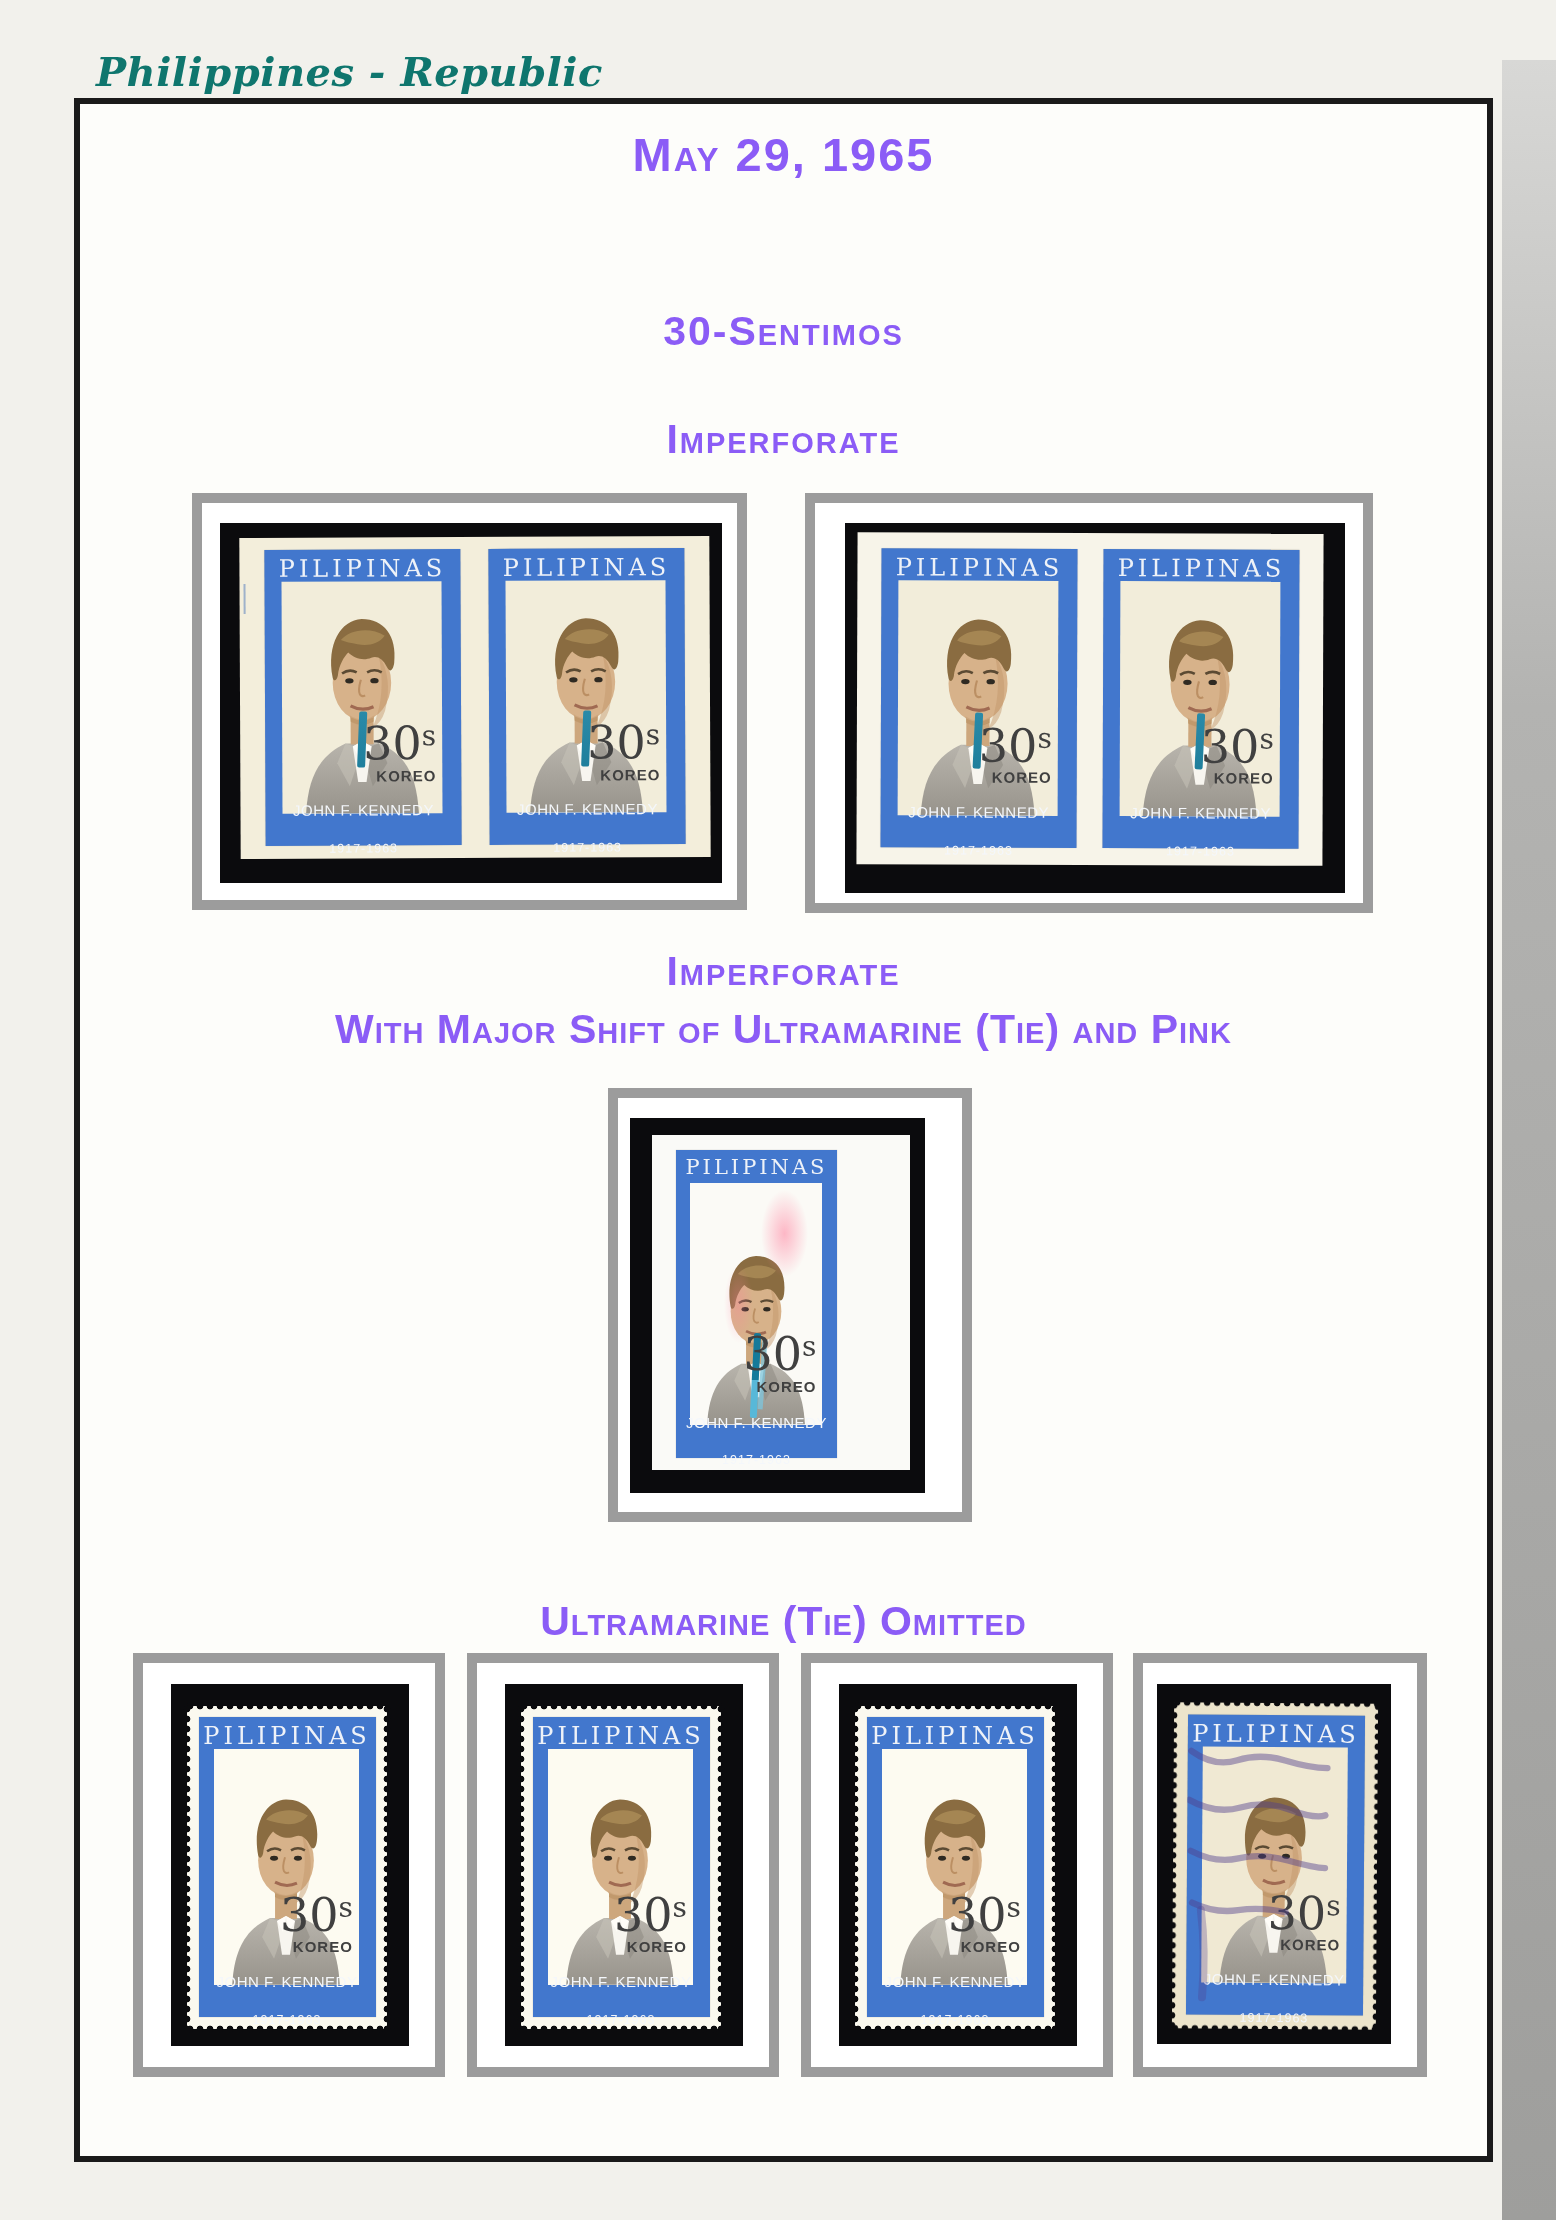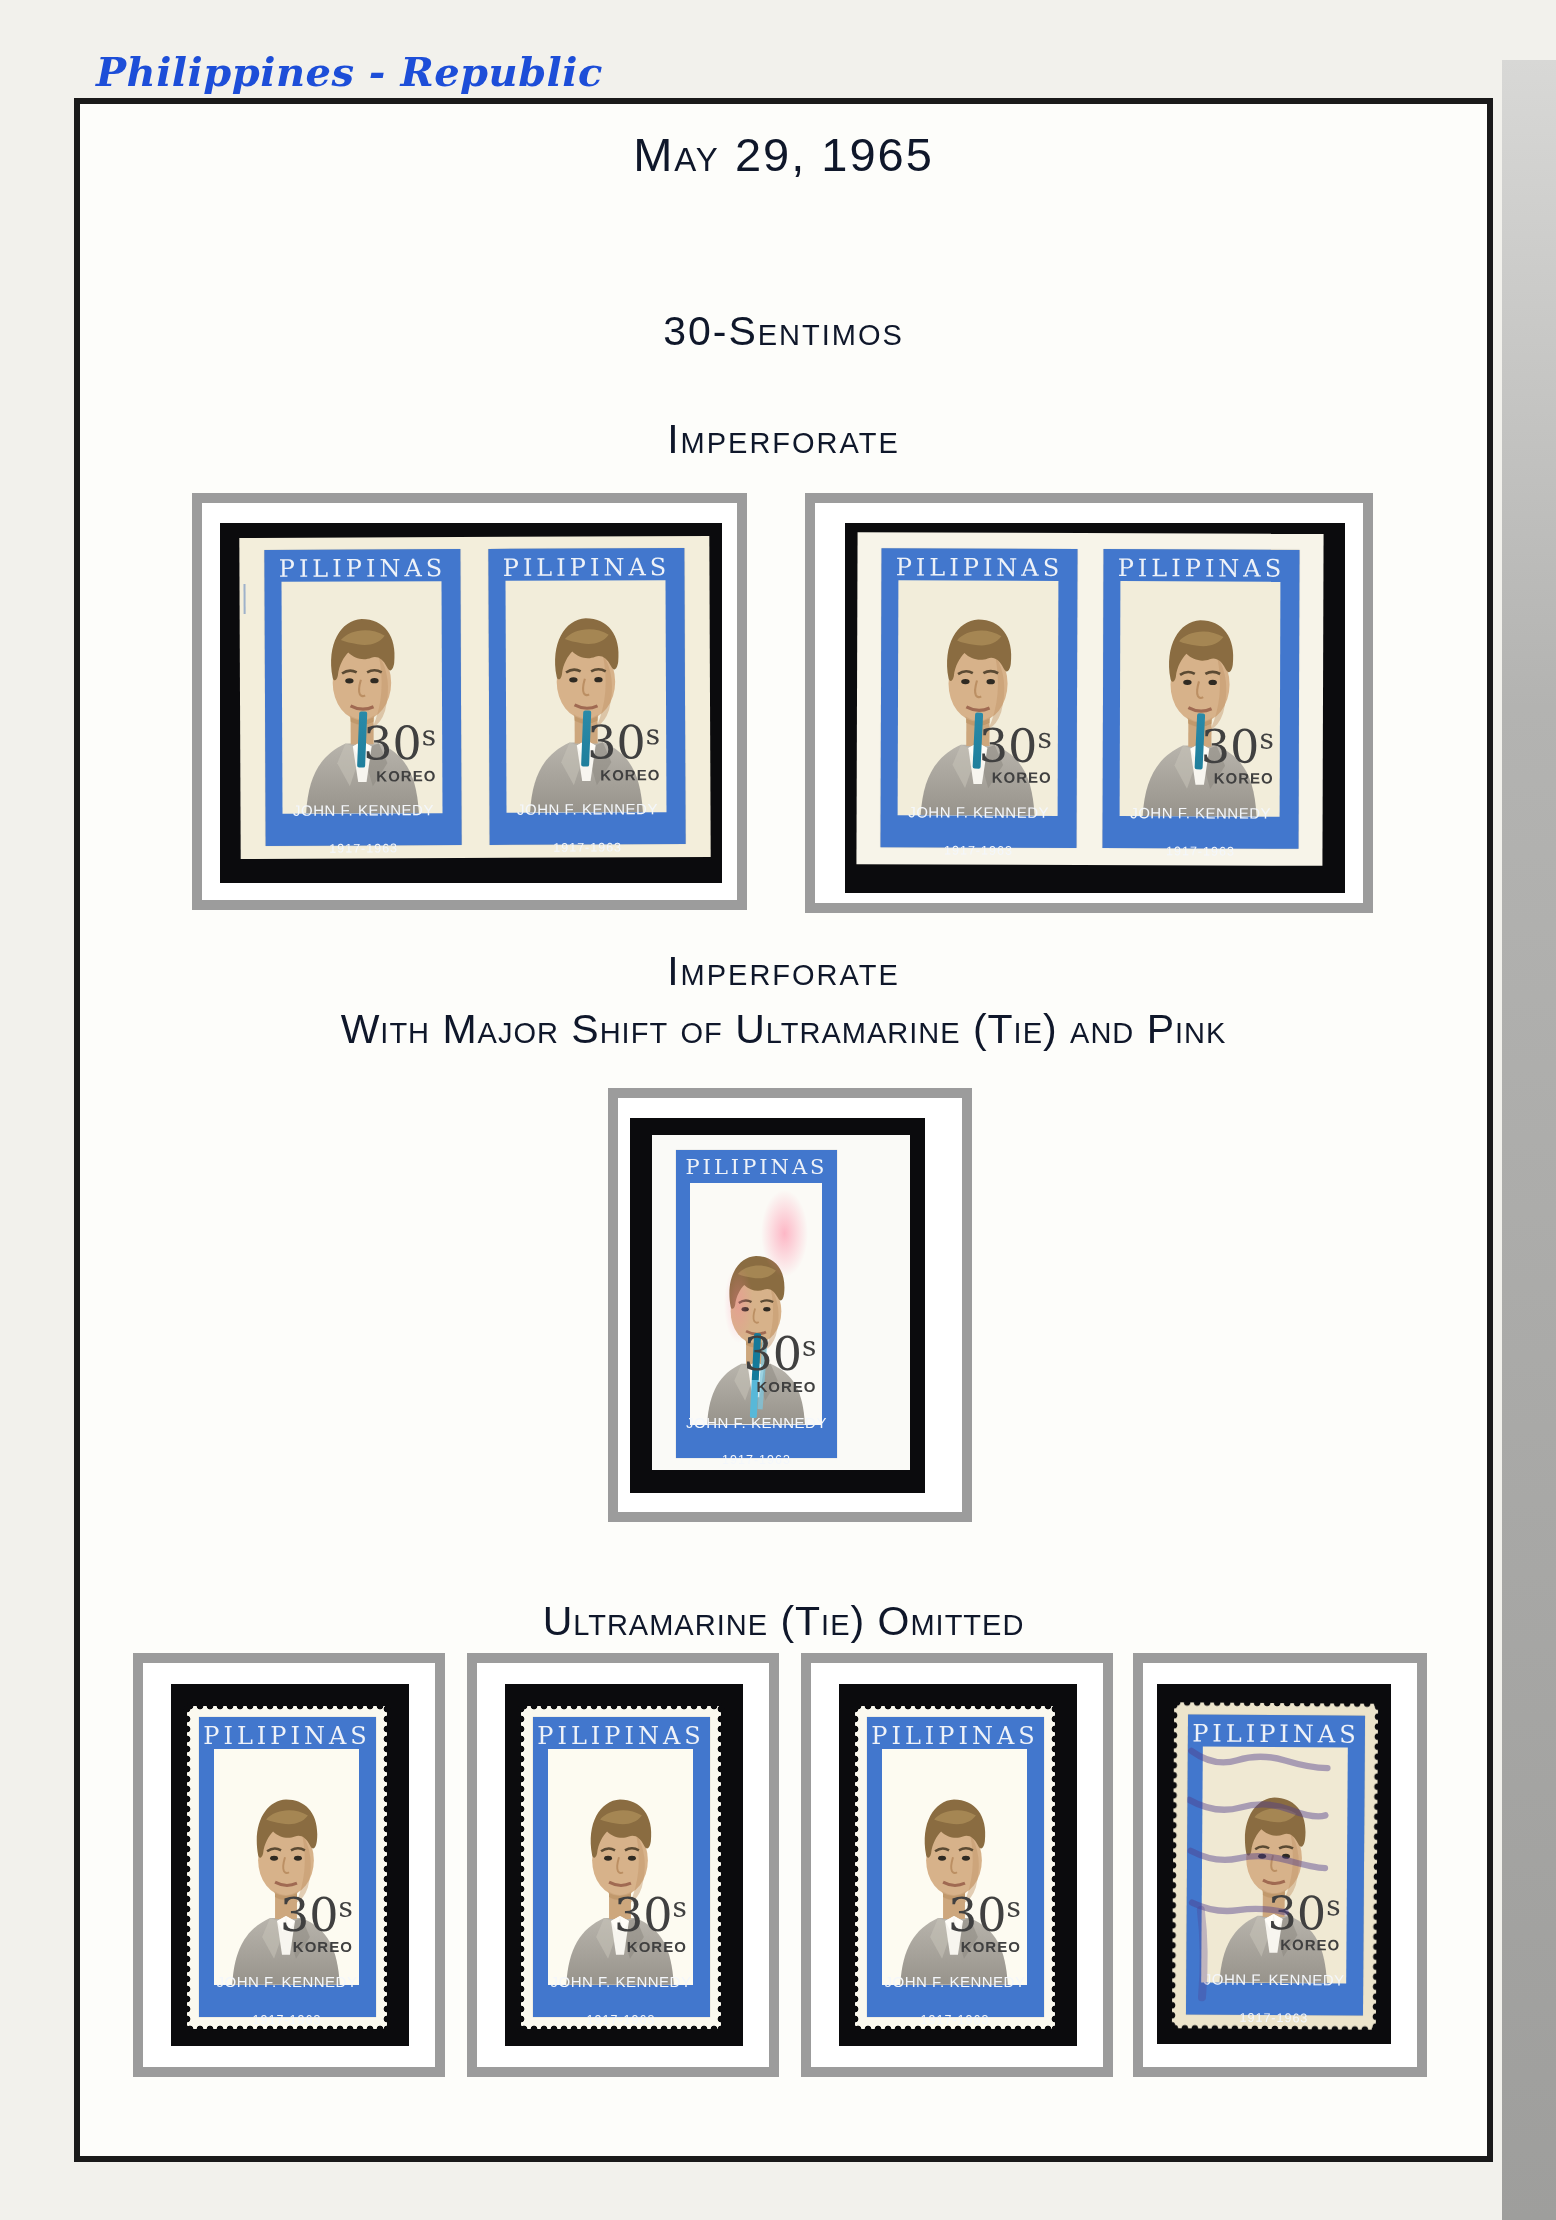--- a/index.html
+++ b/index.html
@@ -6,26 +6,26 @@
   body{
     position:relative;width:1556px;height:2220px;overflow:hidden;
     background:#f2f1ec;font-family:"Liberation Sans",sans-serif;
   }
   
   .scan-shadow{position:absolute;left:1502px;top:60px;width:54px;height:2160px;
     background:linear-gradient(180deg,#d8d8d6 0%,#b3b3b1 30%,#9e9e9c 100%);}
   
   .album-label{position:absolute;left:96px;top:48px;
     font-family:"DejaVu Serif",serif;font-style:italic;font-weight:700;
-    font-size:40px;color:#1d4ed8;letter-spacing:.5px;}
+    font-size:40px;color:#0f766e;letter-spacing:.5px;}
   
   .frame{position:absolute;left:74px;top:98px;width:1407px;height:2052px;
     border:6px solid #1a1a1a;background:#fdfdfa;}
-  .h{position:absolute;left:0;width:100%;text-align:center;font-weight:400;
-    color:#0f172a;font-variant:small-caps;letter-spacing:1px;line-height:1.05;}
+  .h{position:absolute;left:0;width:100%;text-align:center;font-weight:700;
+    color:#8b5cf6;font-variant:small-caps;letter-spacing:1px;line-height:1.05;}
   .h-date{top:26px;font-size:47px;letter-spacing:2px;}
   .h-title{top:116px;font-size:44px;}
   .h-denom{top:206px;font-size:41px;letter-spacing:2px;}
   .h-s1{top:314px;font-size:41px;letter-spacing:2px;}
   .h-s2a{top:846px;font-size:41px;letter-spacing:2px;}
   .h-s2b{top:904px;font-size:41px;}
   .h-s3{top:1496px;font-size:41px;}
 
   
   .mount{position:absolute;border:10px solid #9c9c9c;background:#ffffff;box-sizing:border-box;}

